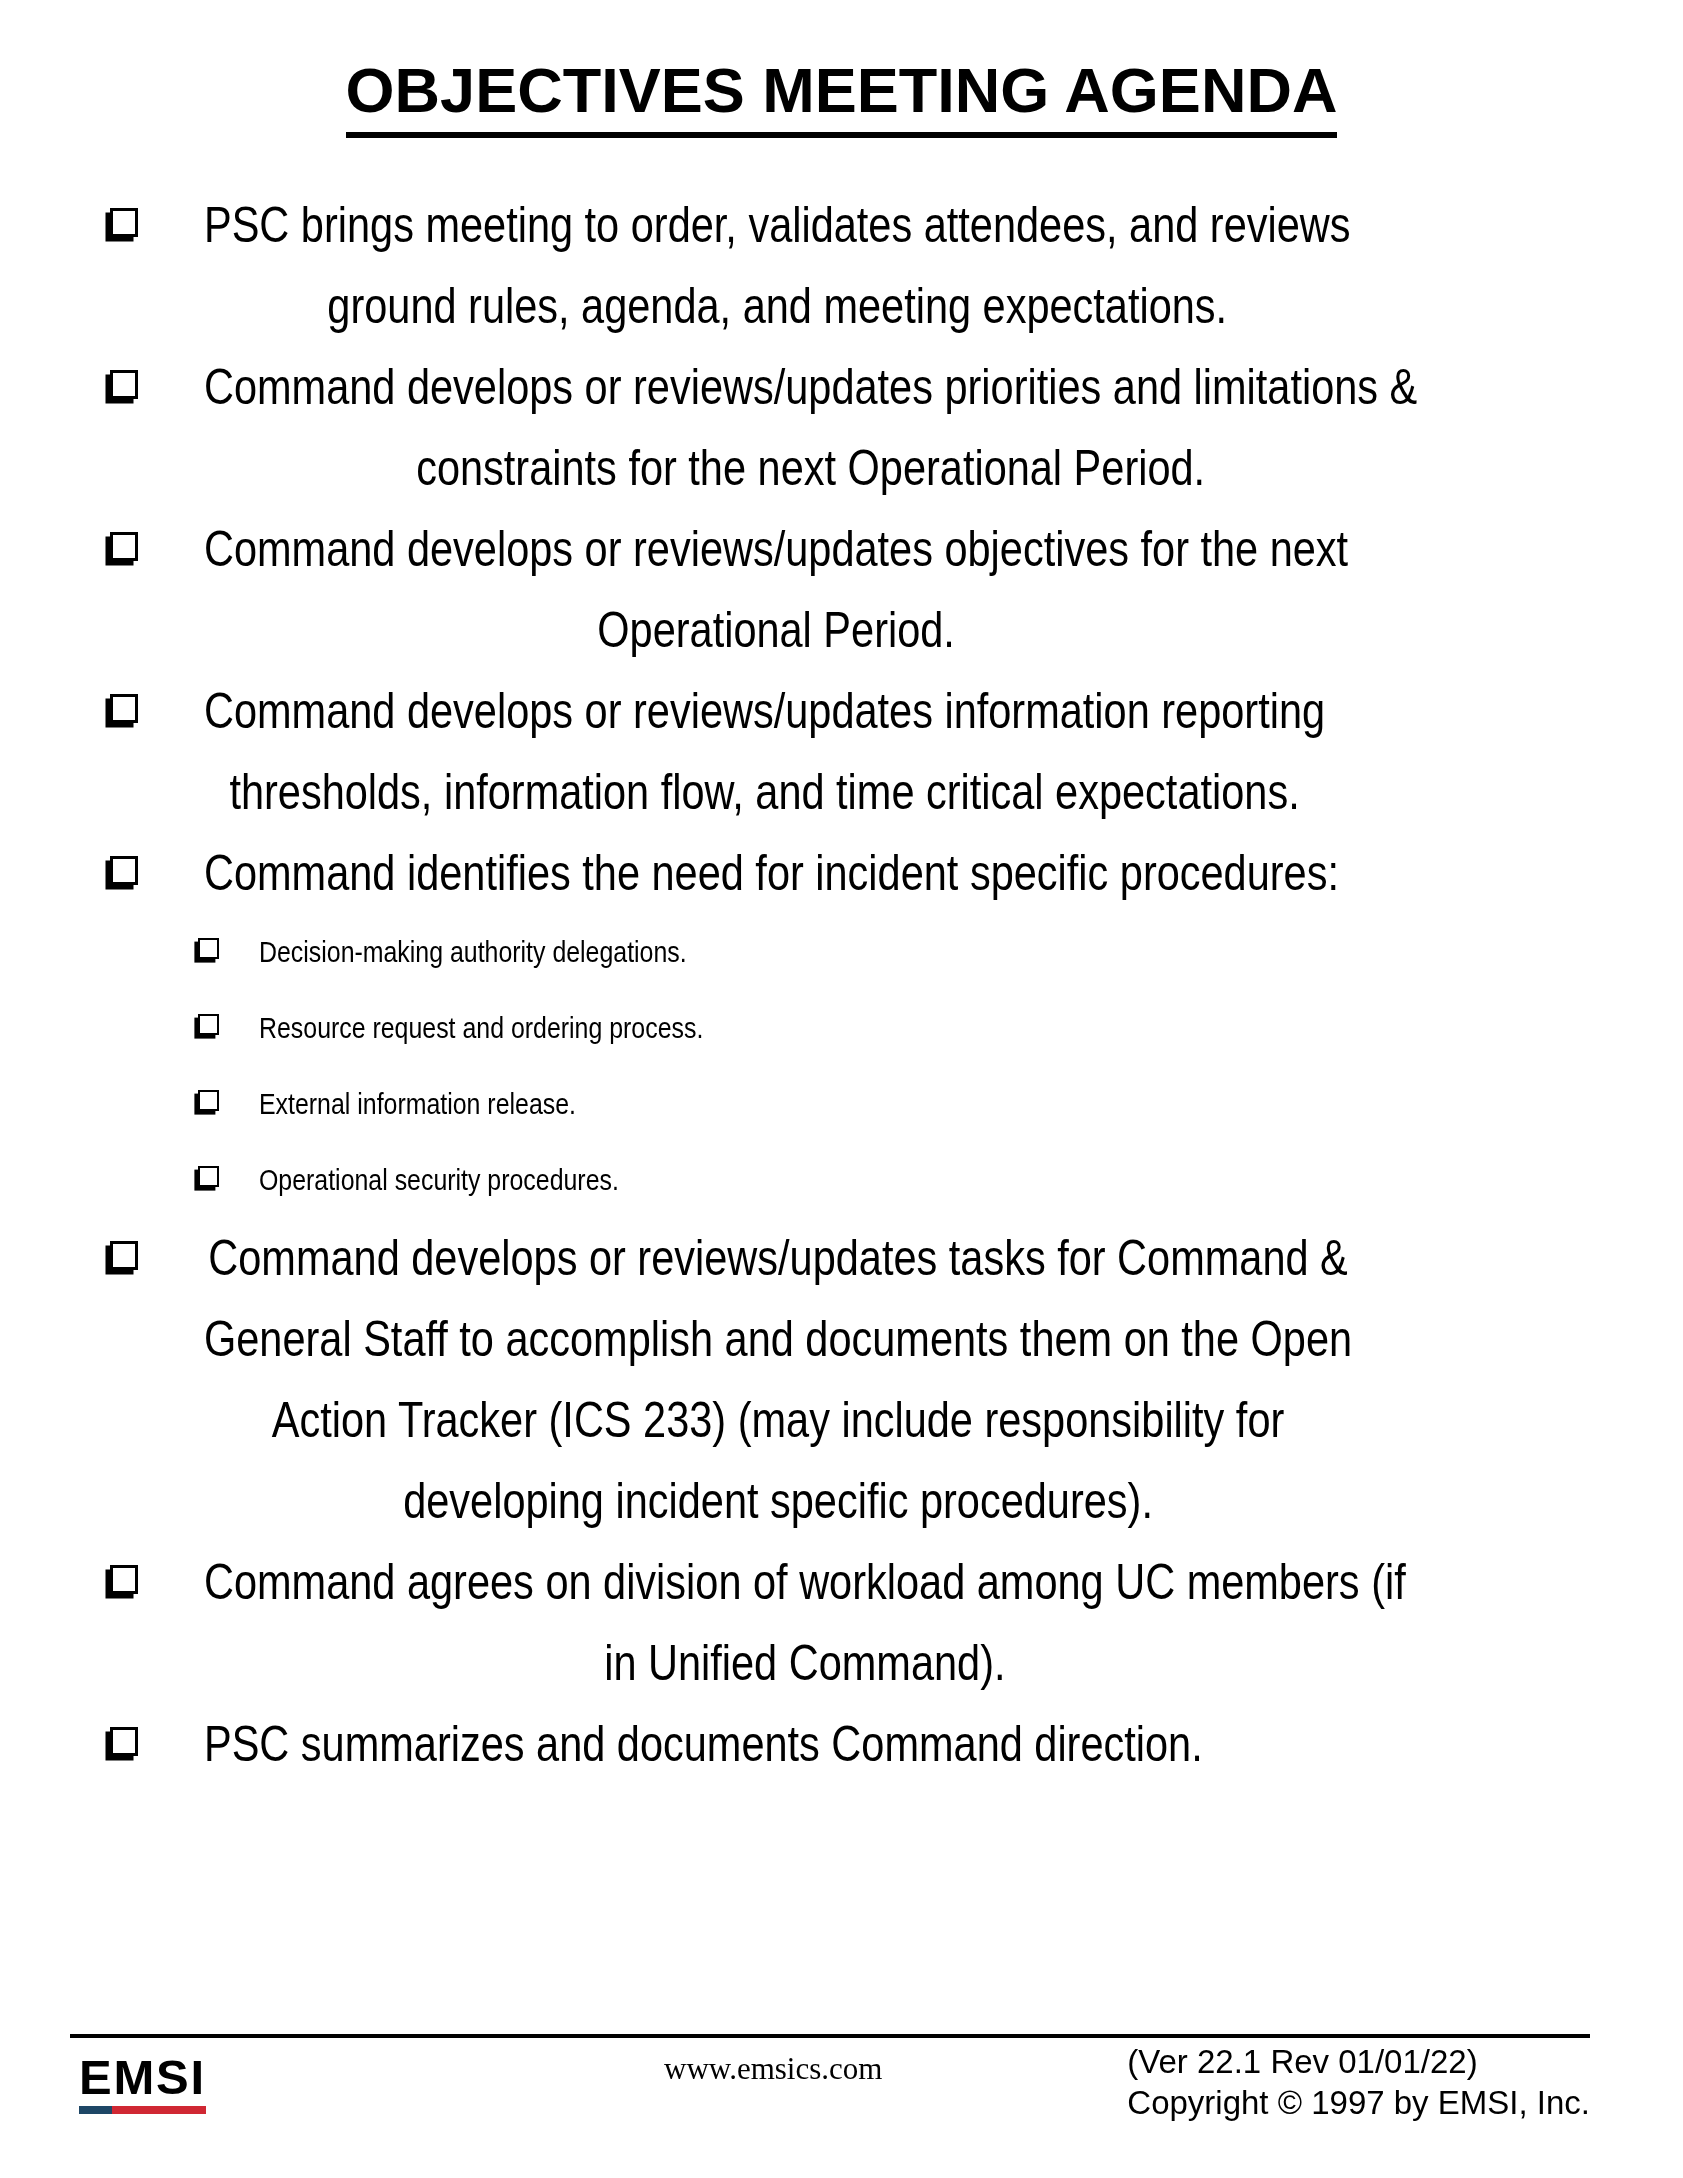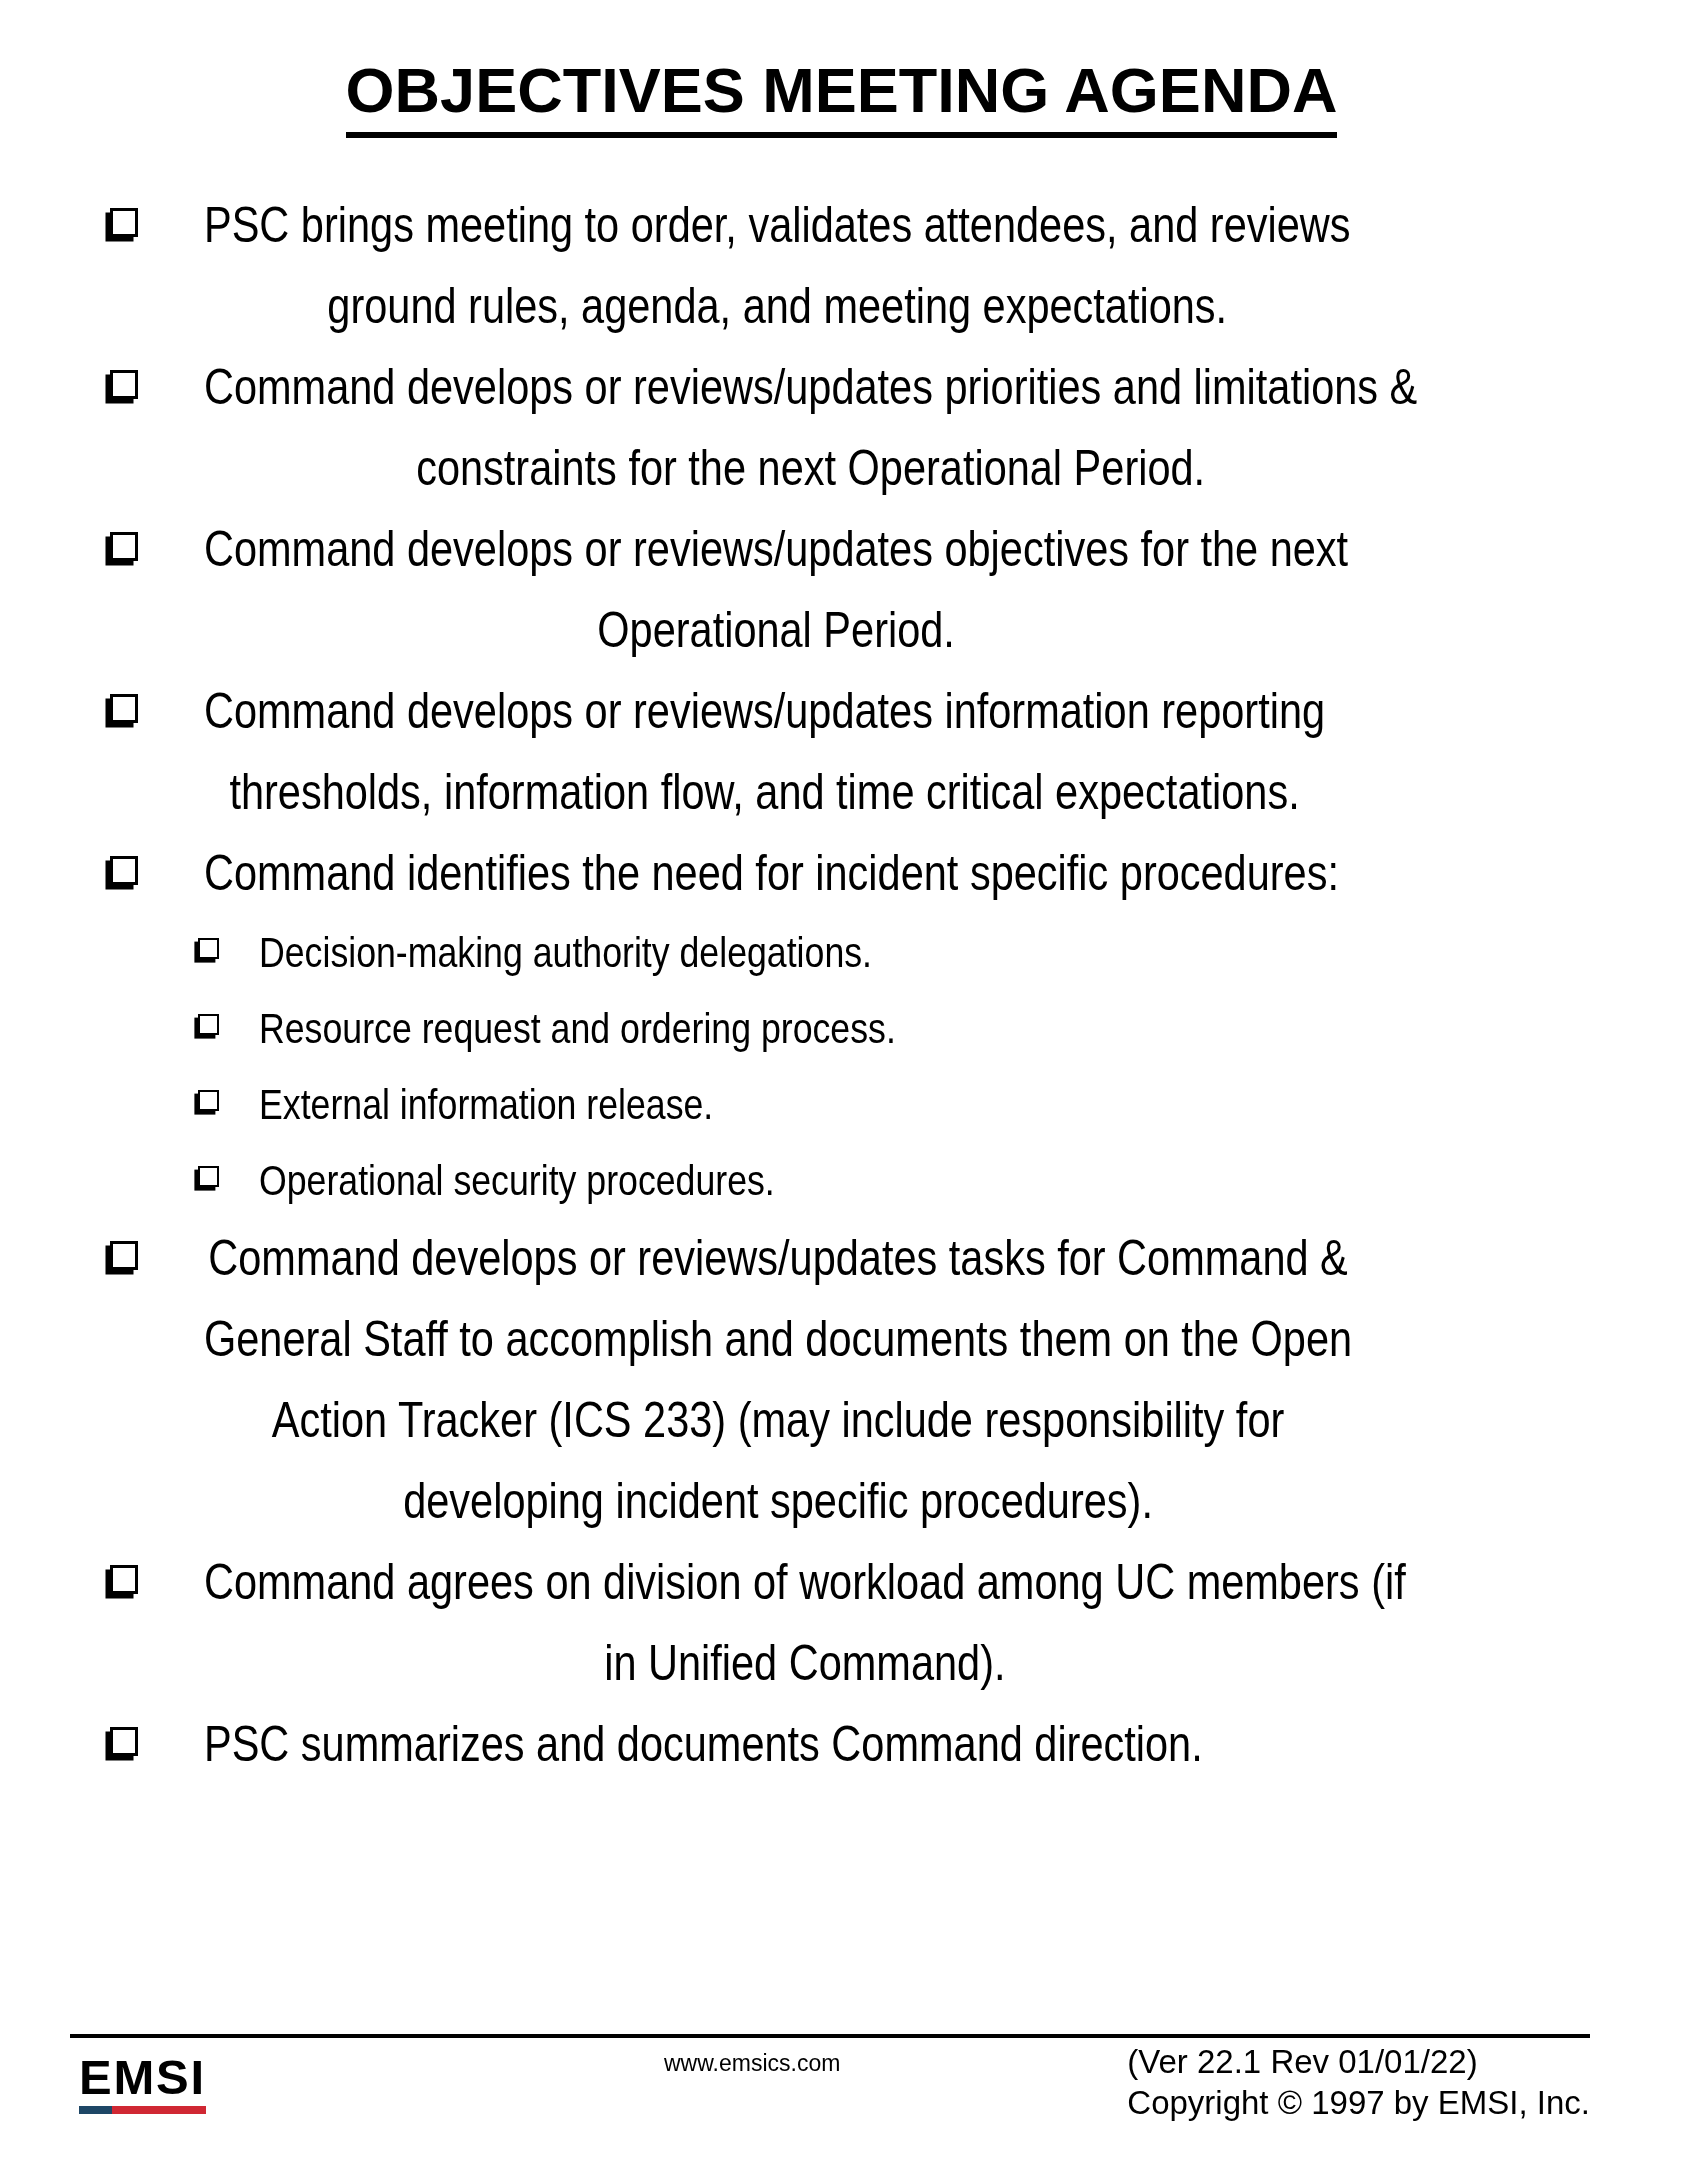--- a/index.html
+++ b/index.html
@@ -22,21 +22,21 @@
     line-height: 1.12;
     letter-spacing: 0px;
     border-bottom: 6.3px solid #000;
     padding-bottom: 6.3px;
   }
 
   
   .checklist { margin-top: 47px; }
   .item { display: flex; align-items: flex-start; text-align: center; }
   .item.l1 { padding-left: 105px; font-size: 50px; line-height: 81px; }
-  .item.l2 { padding-left: 194px; font-size: 43px; line-height: 76px; }
+  .item.l2 { padding-left: 194px; font-size: 30px; line-height: 76px; }
   .cbcell { flex: 0 0 auto; }
   .item.l1 .cbcell { width: 99px; }
   .item.l2 .cbcell { width: 65px; }
   .cb {
     display: block;
     background: #fff;
     border: 3.6px solid #000;
     box-shadow: -4.5px 4.5px 0 0 #000;
   }
   .item.l1 .cb { width: 22.5px; height: 22.5px; margin-top: 23.4px; margin-left: 4.5px; }
@@ -61,21 +61,21 @@
   }
   .logo-text {
     font-size: 49px; font-weight: bold; letter-spacing: 1.8px; line-height: 1;
     display: block;
   }
   .logo-bar { display: flex; width: 100%; height: 8px; margin-top: 3.6px; }
   .logo-bar .navy { width: 26%; height: 100%; }
   .logo-bar .red  { width: 74%; height: 100%; }
   .website {
     position: absolute; left: 594px; top: 16px;
-    font-size: 23px; line-height: 1.2;
+    font-size: 31px; line-height: 1.2; font-family: Liberation Serif, serif;
   }
   .fright {
     position: absolute; right: 0; top: 7px;
     text-align: left; font-size: 33px; line-height: 41px;
   }
 </style>
 </head>
 <body>
 
 <div class="page">

